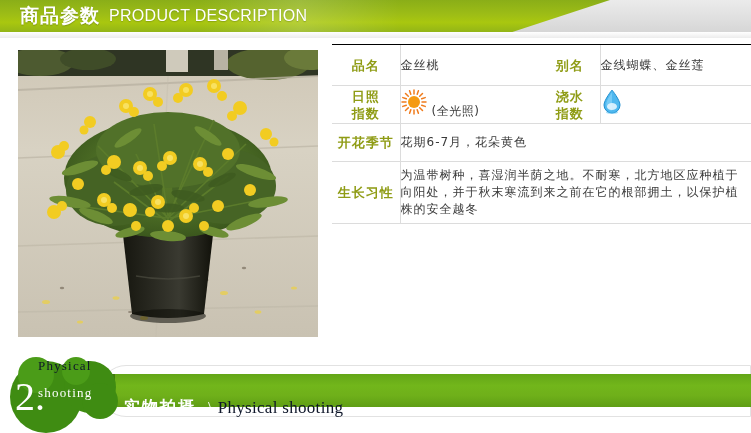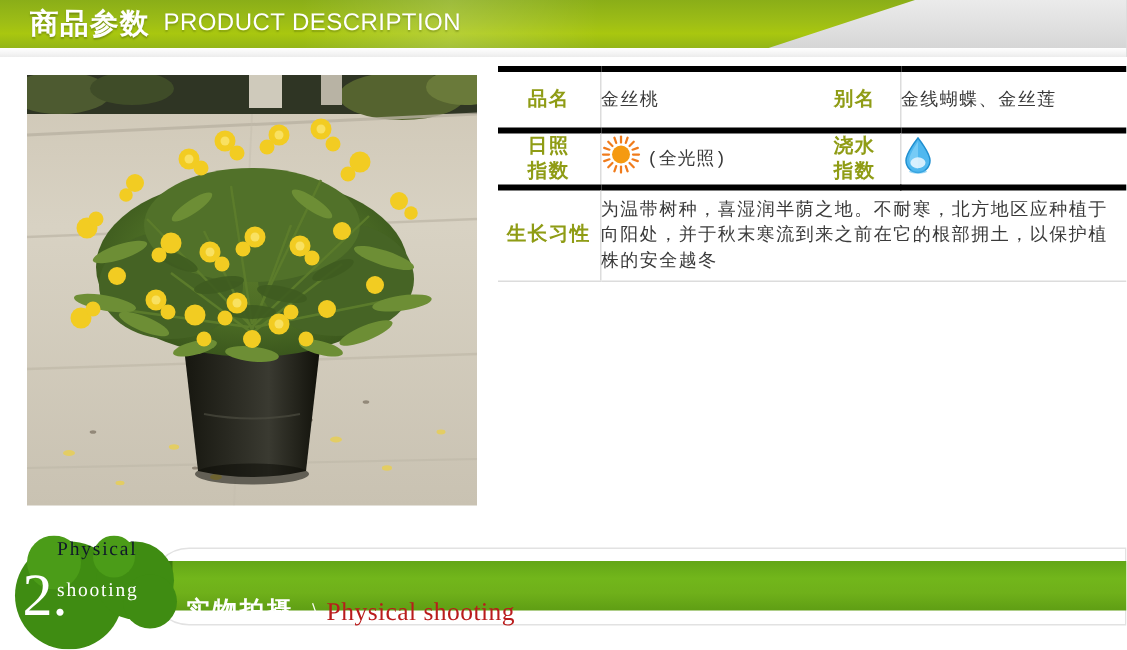--- a/index.html
+++ b/index.html
@@ -62,21 +62,21 @@
   }
   .photo svg{display:block;}
 
   
   .spec{
     position:absolute;left:332px;top:44px;width:419px;
     border-collapse:collapse;
     table-layout:fixed;
   }
   .spec td{
-    border-top:4px solid #000000;
+    border-top:1px solid #000000;
     border-bottom:1px solid #dcdcdc;
     padding:0;
     vertical-align:middle;
     font-family:"DejaVu Sans","Liberation Sans",sans-serif;
   }
   .lbl{
     text-align:center;
     color:#8f9c15;
     font-size:13px;
     font-weight:bold;
@@ -90,21 +90,21 @@
     color:#3a3a3a;
     font-size:12px;
     padding:6px 0 6px 9px;
     letter-spacing:1px;
     line-height:17px;
     white-space:nowrap;
     overflow:hidden;
   }
   .val.wrap{white-space:normal;line-height:17px;}
   .cell-icon{
-    display:flex;align-items:center;gap:5px;font-family:Liberation Mono, monospace;
+    display:flex;align-items:flex-end;gap:5px;
   }
   .sun-note{font-size:12px;color:#3a3a3a;letter-spacing:0.5px;}
 
   
   .banner{
     position:absolute;left:0;top:357px;width:751px;height:76px;
   }
   .banner-stroke{
     position:absolute;left:100px;top:8px;width:651px;height:52px;
     border:1px solid #e2e2e2;
@@ -127,21 +127,21 @@
   .bar-cn{
     font-family:"DejaVu Sans","Liberation Sans",sans-serif;
     font-size:16px;font-weight:bold;color:#ffffff;letter-spacing:2px;
   }
   .bar-sep{
     font-family:"Liberation Serif","DejaVu Serif",serif;
     font-size:17px;color:#ffffff;margin:0 5px 0 12px;
   }
   .bar-en{
     font-family:"Liberation Serif","DejaVu Serif",serif;
-    font-size:17px;color:#b91c1c;letter-spacing:0.3px;margin-top:24px;
+    font-size:17px;color:#0f172a;letter-spacing:0.3px;margin-top:24px;
   }
   .badge{
     position:absolute;left:6px;top:0;width:130px;height:76px;z-index:5;
   }
   .badge-txt{
     position:absolute;left:0;top:0;width:130px;height:76px;
     z-index:6;pointer-events:none;
   }
   .badge-num{
     position:absolute;left:9px;top:20px;
@@ -381,20 +381,24 @@
         <span>
           <svg width="22" height="26" viewBox="0 0 22 26">
             <path d="M11 1 C11 1 3 11 3 16 A8 8 0 0 0 19 16 C19 11 11 1 11 1 Z" fill="#4fb8ef" stroke="#1f8fd0" stroke-width="1"></path>
             <path d="M11 3.5 C11 3.5 5.2 11.6 5.2 15.8 A5.8 5.8 0 0 0 11 21.6 Z" fill="#7fd0f7" opacity="0.8"></path>
             <ellipse cx="11" cy="17.5" rx="5" ry="3.6" fill="#eaf7ff" opacity="0.85"></ellipse>
             <ellipse cx="11" cy="23.4" rx="6" ry="1.4" fill="#4fb8ef" opacity="0.55"></ellipse>
           </svg>
         </span>
       </td>
     </tr>
+    <tr style="height:38px">
+      <td class="lbl">开花季节</td>
+      <td class="val" colspan="3">花期6-7月，花朵黄色</td>
+    </tr>
     <tr style="height:62px">
       <td class="lbl">生长习性</td>
       <td class="val wrap" colspan="3">为温带树种，喜湿润半荫之地。不耐寒，北方地区应种植于向阳处，并于秋末寒流到来之前在它的根部拥土，以保护植株的安全越冬</td>
     </tr>
   </tbody>
 </table>
 
 <div class="banner">
   <div class="banner-stroke"></div>
   <div class="banner-bar"></div>

